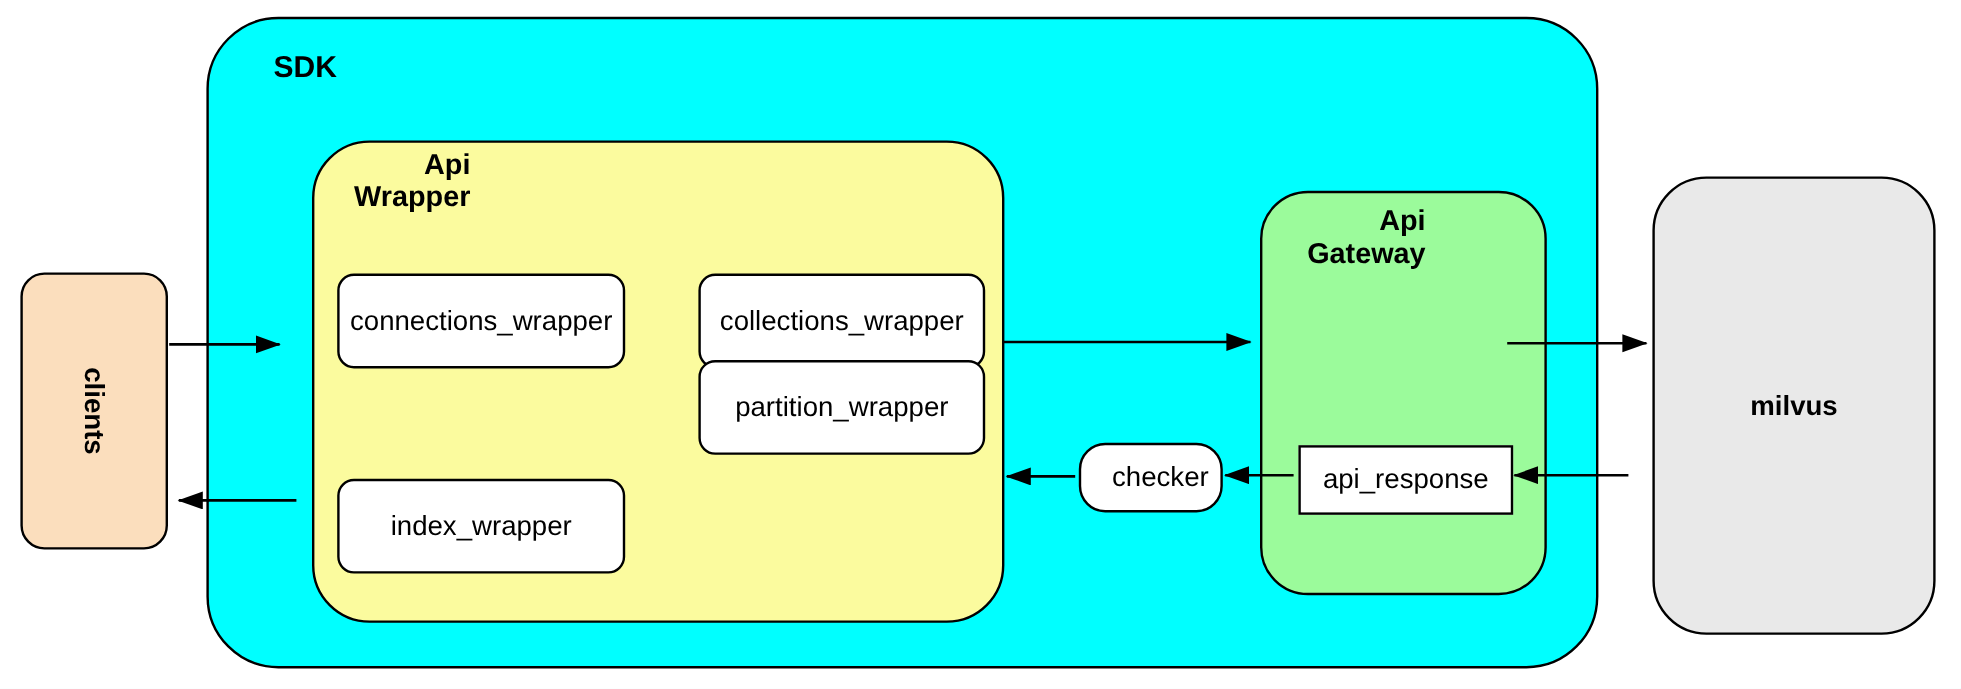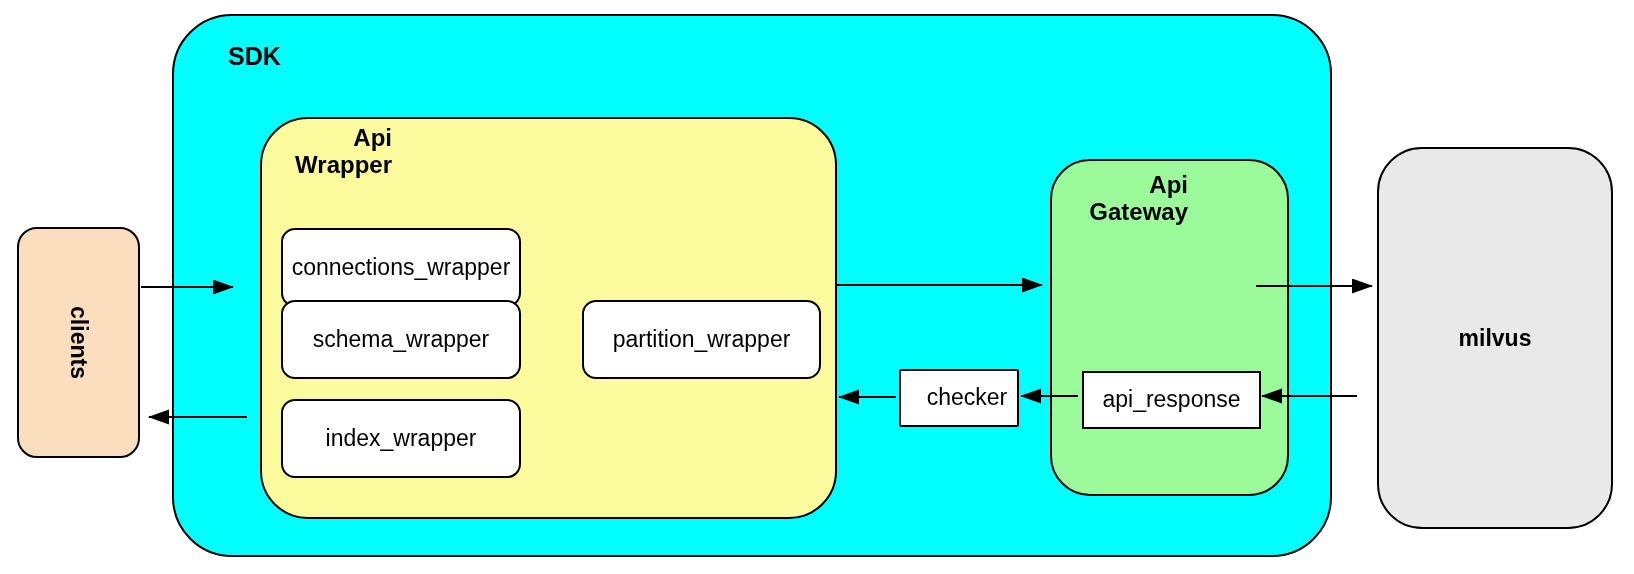--- a/index.html
+++ b/index.html
@@ -27,21 +27,21 @@
   .milvus   { left:1377px; top:147px; width:236px; height:382px; background:var(--c-milvus_fill,#e9e9e9);  border-radius:45px;
               display:flex; align-items:center; justify-content:center; font-weight:bold; font-size:23px; }
   
   .wbox { width:240px; height:79px; }
   .w-c1 { left:19px; }  .w-c2 { left:320px; width:239px; }
   .w-r1 { top:81px;margin-top:28px; }   .w-r2 { top:181px; }   .w-r3 { top:280px; }
   
   .g-request  { left:29px; top:101px; width:178px; height:57px; border-radius:12px; }
   .g-response { left:30px; top:210px; width:179px; height:58px; border-radius:0; }
   
-  .checker { left:725px; top:353px; width:120px; height:58px; border-radius:2px;padding-left:16px; }
+  .checker { left:725px; top:353px; width:120px; height:58px; border-radius:22px;padding-left:16px; }
   
   .arrows { position:absolute; left:0; top:0; width:1634px; height:574px; pointer-events:none; z-index:5; }
   .arrows line { stroke:var(--c-border,#000); stroke-width:2.2; }
   .arrows path { fill:var(--c-border,#000); }
 </style>
 </head>
 <body>
 
 <div class="diagram">
 
@@ -51,22 +51,22 @@
 
   <div class="node sdk">
     <span class="sdk-label">SDK</span>
 
     <div class="node wrapper">
       <span class="container-title wrapper-title">Api
 Wrapper</span>
       <div class="node leaf wbox w-c1 w-r1">
         <span>connections_wrapper</span>
       </div>
-      <div class="node leaf wbox w-c1 w-r2">
-        <span>schema_wrapper</span>
+      <div class="node leaf wbox w-c2 w-r1">
+        <span>collections_wrapper</span>
       </div>
       <div class="node leaf wbox w-c1 w-r3">
         <span>index_wrapper</span>
       </div>
       <div class="node leaf wbox w-c2 w-r2">
         <span>partition_wrapper</span>
       </div>
     </div>
 
     <div class="node leaf checker">

